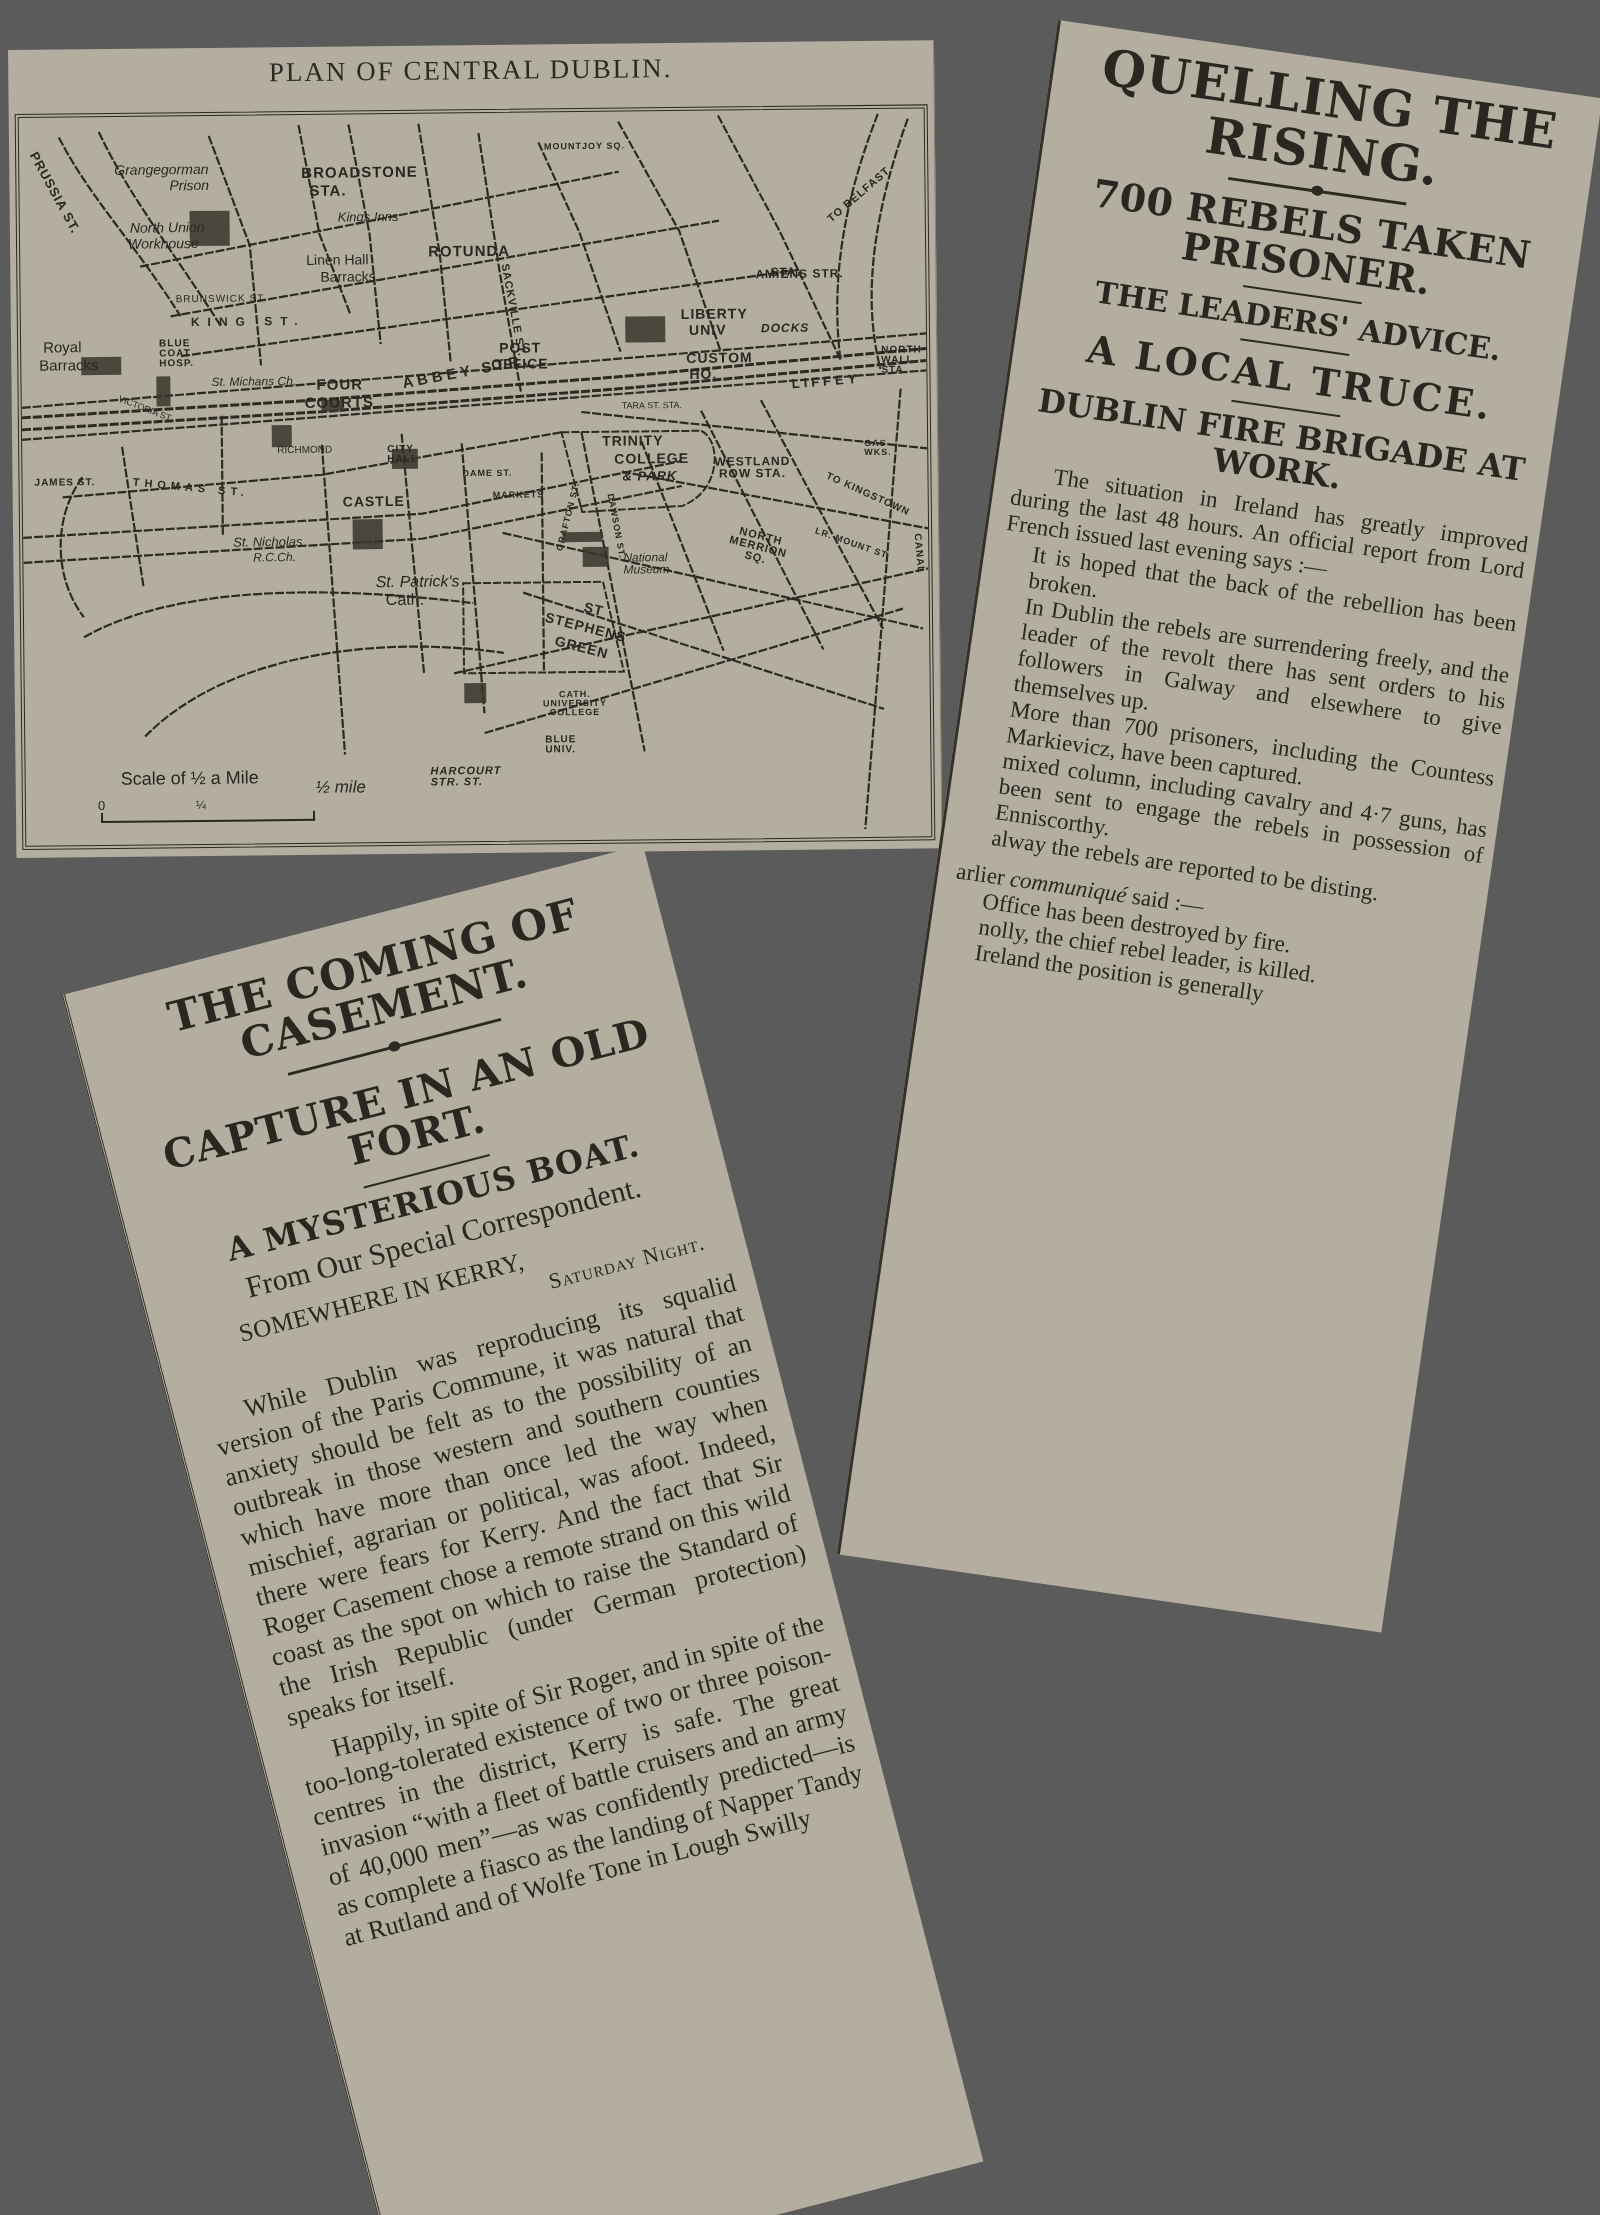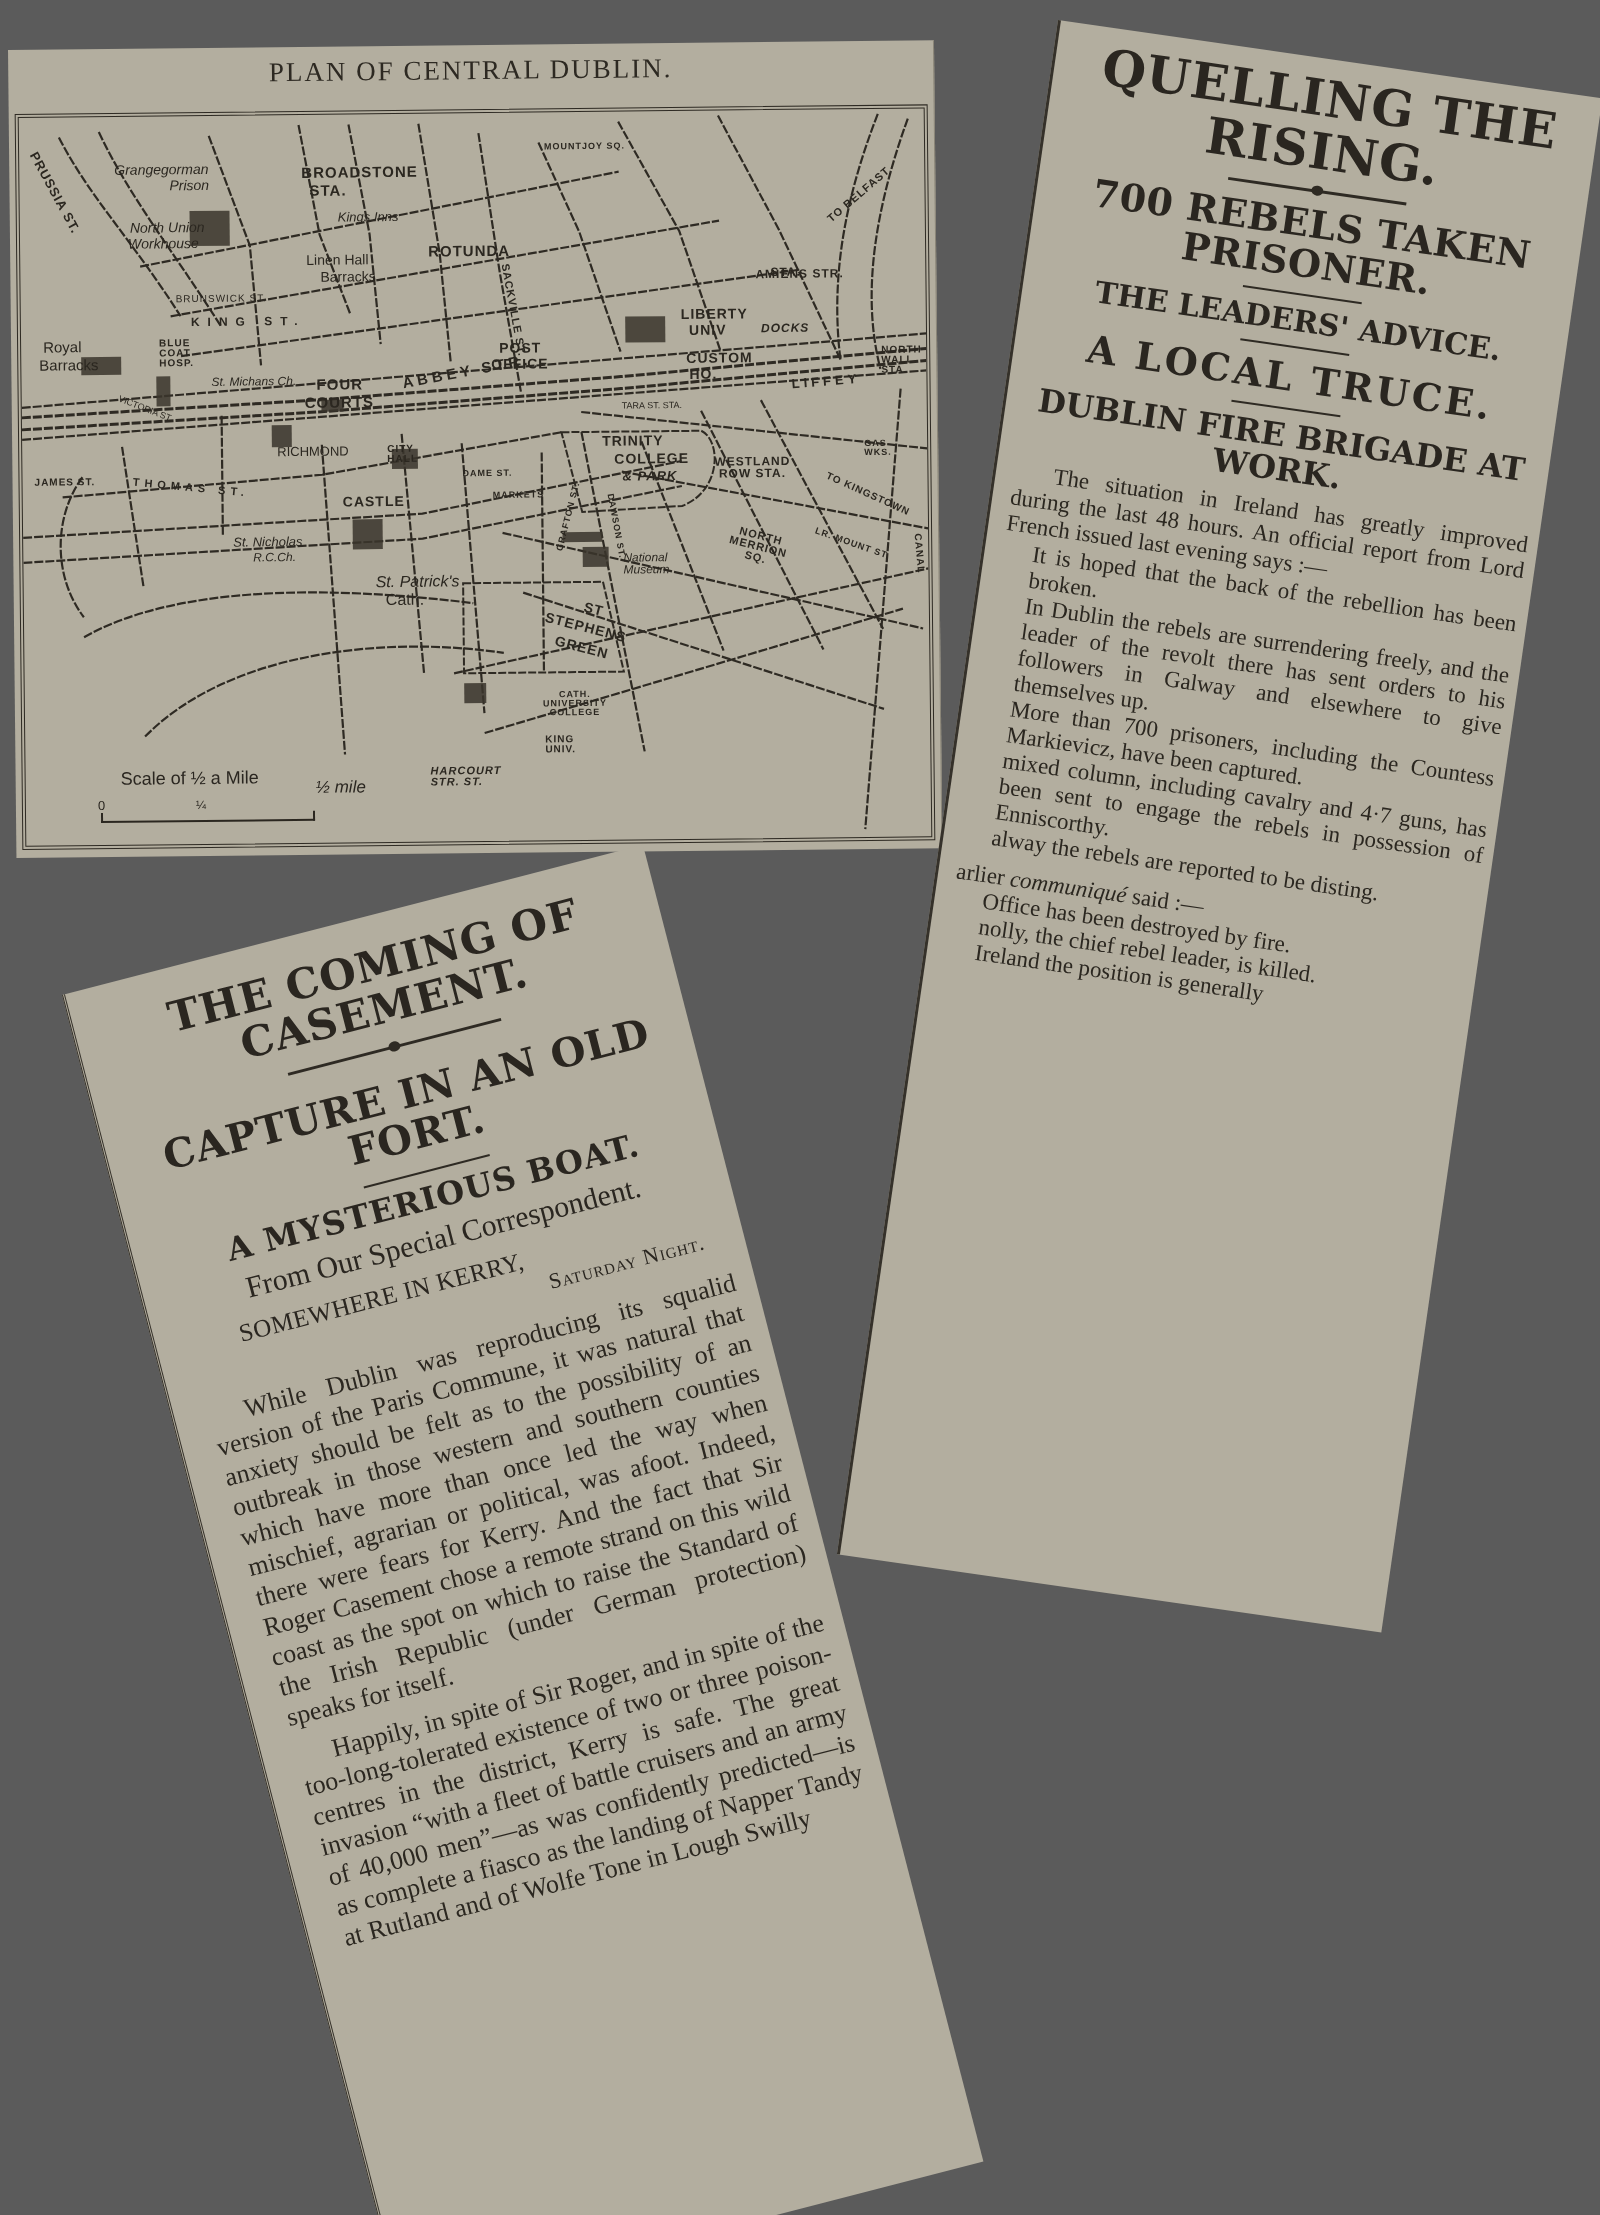--- a/index.html
+++ b/index.html
@@ -183,21 +183,21 @@
     <span class="ml b" style="left:665px;top:240px;font-size:14px;">CUSTOM</span>
     <span class="ml b" style="left:668px;top:256px;font-size:14px;">HO.</span>
     <span class="ml b" style="left:735px;top:142px;font-size:12px;margin-top:16px;">AMIENS STR.</span>
     <span class="ml b" style="left:750px;top:156px;font-size:12px;">STA.</span>
     <span class="ml b" style="left:800px;top:80px;font-size:11px;transform:rotate(-40deg);">TO BELFAST</span>
     <span class="ml b" style="left:740px;top:212px;font-size:12px;font-style:italic;">DOCKS</span>
     <span class="ml b" style="left:860px;top:236px;font-size:10px;width:40px;white-space:normal;">NORTH WALL STA.</span>
     <span class="ml b" style="left:770px;top:265px;font-size:13px;letter-spacing:4px;transform:rotate(-4deg);">LIFFEY</span>
     <span class="ml" style="left:600px;top:290px;font-size:9px;">TARA ST. STA.</span>
     <span class="ml" style="left:95px;top:288px;font-size:9px;transform:rotate(22deg);">VICTORIA ST.</span>
-    <span class="ml" style="left:255px;top:330px;font-size:13px;">RICHMOND</span>
+    <span class="ml" style="left:255px;top:330px;font-size:10px;">RICHMOND</span>
     <span class="ml b" style="left:12px;top:360px;font-size:10px;">JAMES ST.</span>
     <span class="ml b" style="left:110px;top:366px;font-size:11px;letter-spacing:5px;transform:rotate(6deg);">THOMAS ST.</span>
     <span class="ml b" style="left:365px;top:330px;font-size:10px;width:32px;white-space:normal;">CITY HALL</span>
     <span class="ml b" style="left:320px;top:380px;font-size:14px;">CASTLE</span>
     <span class="ml b" style="left:440px;top:356px;font-size:9px;">DAME ST.</span>
     <span class="ml i" style="left:210px;top:420px;font-size:13px;">St. Nicholas</span>
     <span class="ml i" style="left:230px;top:436px;font-size:12px;">R.C.Ch.</span>
     <span class="ml" style="left:352px;top:460px;font-size:16px;font-style:italic;">St. Patrick's</span>
     <span class="ml" style="left:362px;top:478px;font-size:16px;">Cath.</span>
     <span class="ml b" style="left:580px;top:322px;font-size:14px;">TRINITY</span>
@@ -208,21 +208,21 @@
     <span class="ml b" style="left:842px;top:330px;font-size:9px;width:30px;white-space:normal;">GAS WKS.</span>
     <span class="ml b" style="left:470px;top:378px;font-size:9px;">MARKETS</span>
     <span class="ml b" style="left:510px;top:400px;font-size:9px;transform:rotate(-75deg);">GRAFTON ST.</span>
     <span class="ml b" style="left:560px;top:410px;font-size:9px;transform:rotate(80deg);">DAWSON ST.</span>
     <span class="ml i" style="left:600px;top:440px;font-size:12px;width:60px;white-space:normal;">National Museum</span>
     <span class="ml b" style="left:700px;top:420px;font-size:11px;width:70px;white-space:normal;text-align:center;transform:rotate(15deg);">NORTH MERRION SQ.</span>
     <span class="ml b" style="left:560px;top:490px;font-size:14px;transform:rotate(15deg);">ST</span>
     <span class="ml b" style="left:520px;top:508px;font-size:14px;transform:rotate(15deg);">STEPHENS</span>
     <span class="ml b" style="left:530px;top:528px;font-size:14px;transform:rotate(15deg);">GREEN</span>
     <span class="ml b" style="left:515px;top:578px;font-size:9px;width:70px;white-space:normal;text-align:center;">CATH. UNIVERSITY COLLEGE</span>
-    <span class="ml b" style="left:520px;top:622px;font-size:10px;width:40px;white-space:normal;">KING UNIV.</span>
+    <span class="ml b" style="left:520px;top:622px;font-size:10px;width:40px;white-space:normal;">BLUE UNIV.</span>
     <span class="ml b i" style="left:405px;top:652px;font-size:11px;width:70px;white-space:normal;">HARCOURT STR. ST.</span>
     <span class="ml b" style="left:790px;top:430px;font-size:9px;transform:rotate(20deg);">LR. MOUNT ST.</span>
     <span class="ml b" style="left:876px;top:440px;font-size:10px;transform:rotate(85deg);">CANAL</span>
 
     <span id="scale-label">Scale of ½ a Mile</span>
     <span id="scale-end">½ mile</span>
     <span id="scale-zero">0</span>
     <span id="scale-quarter">¼</span>
     <div id="scale-bar"></div>
   </div>

